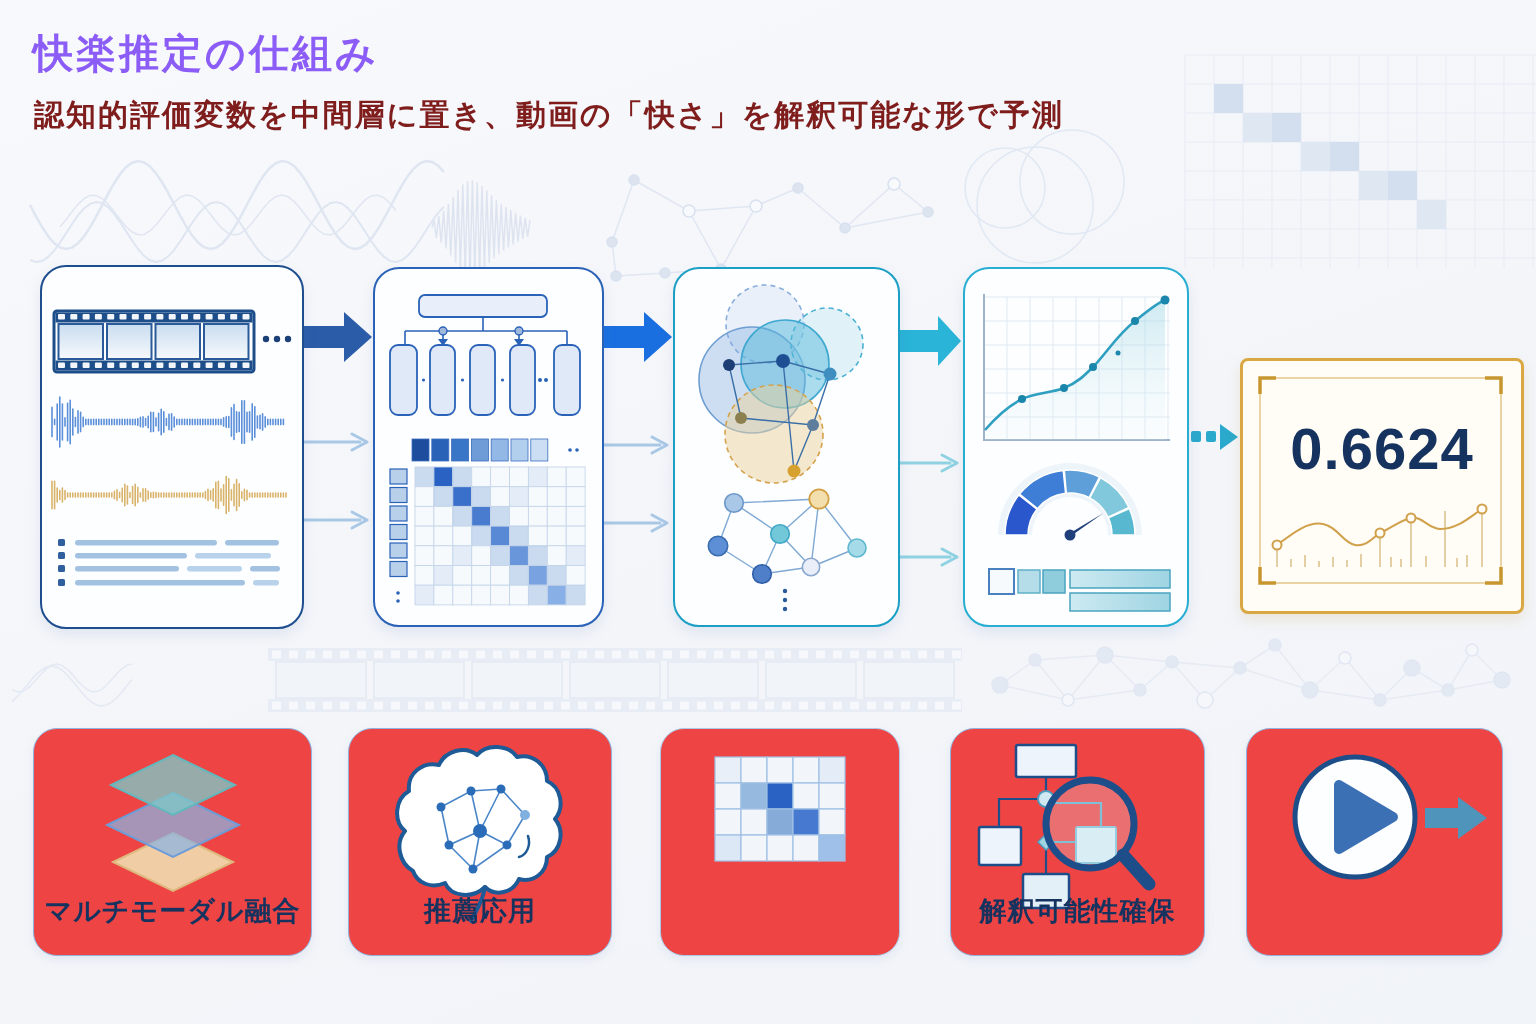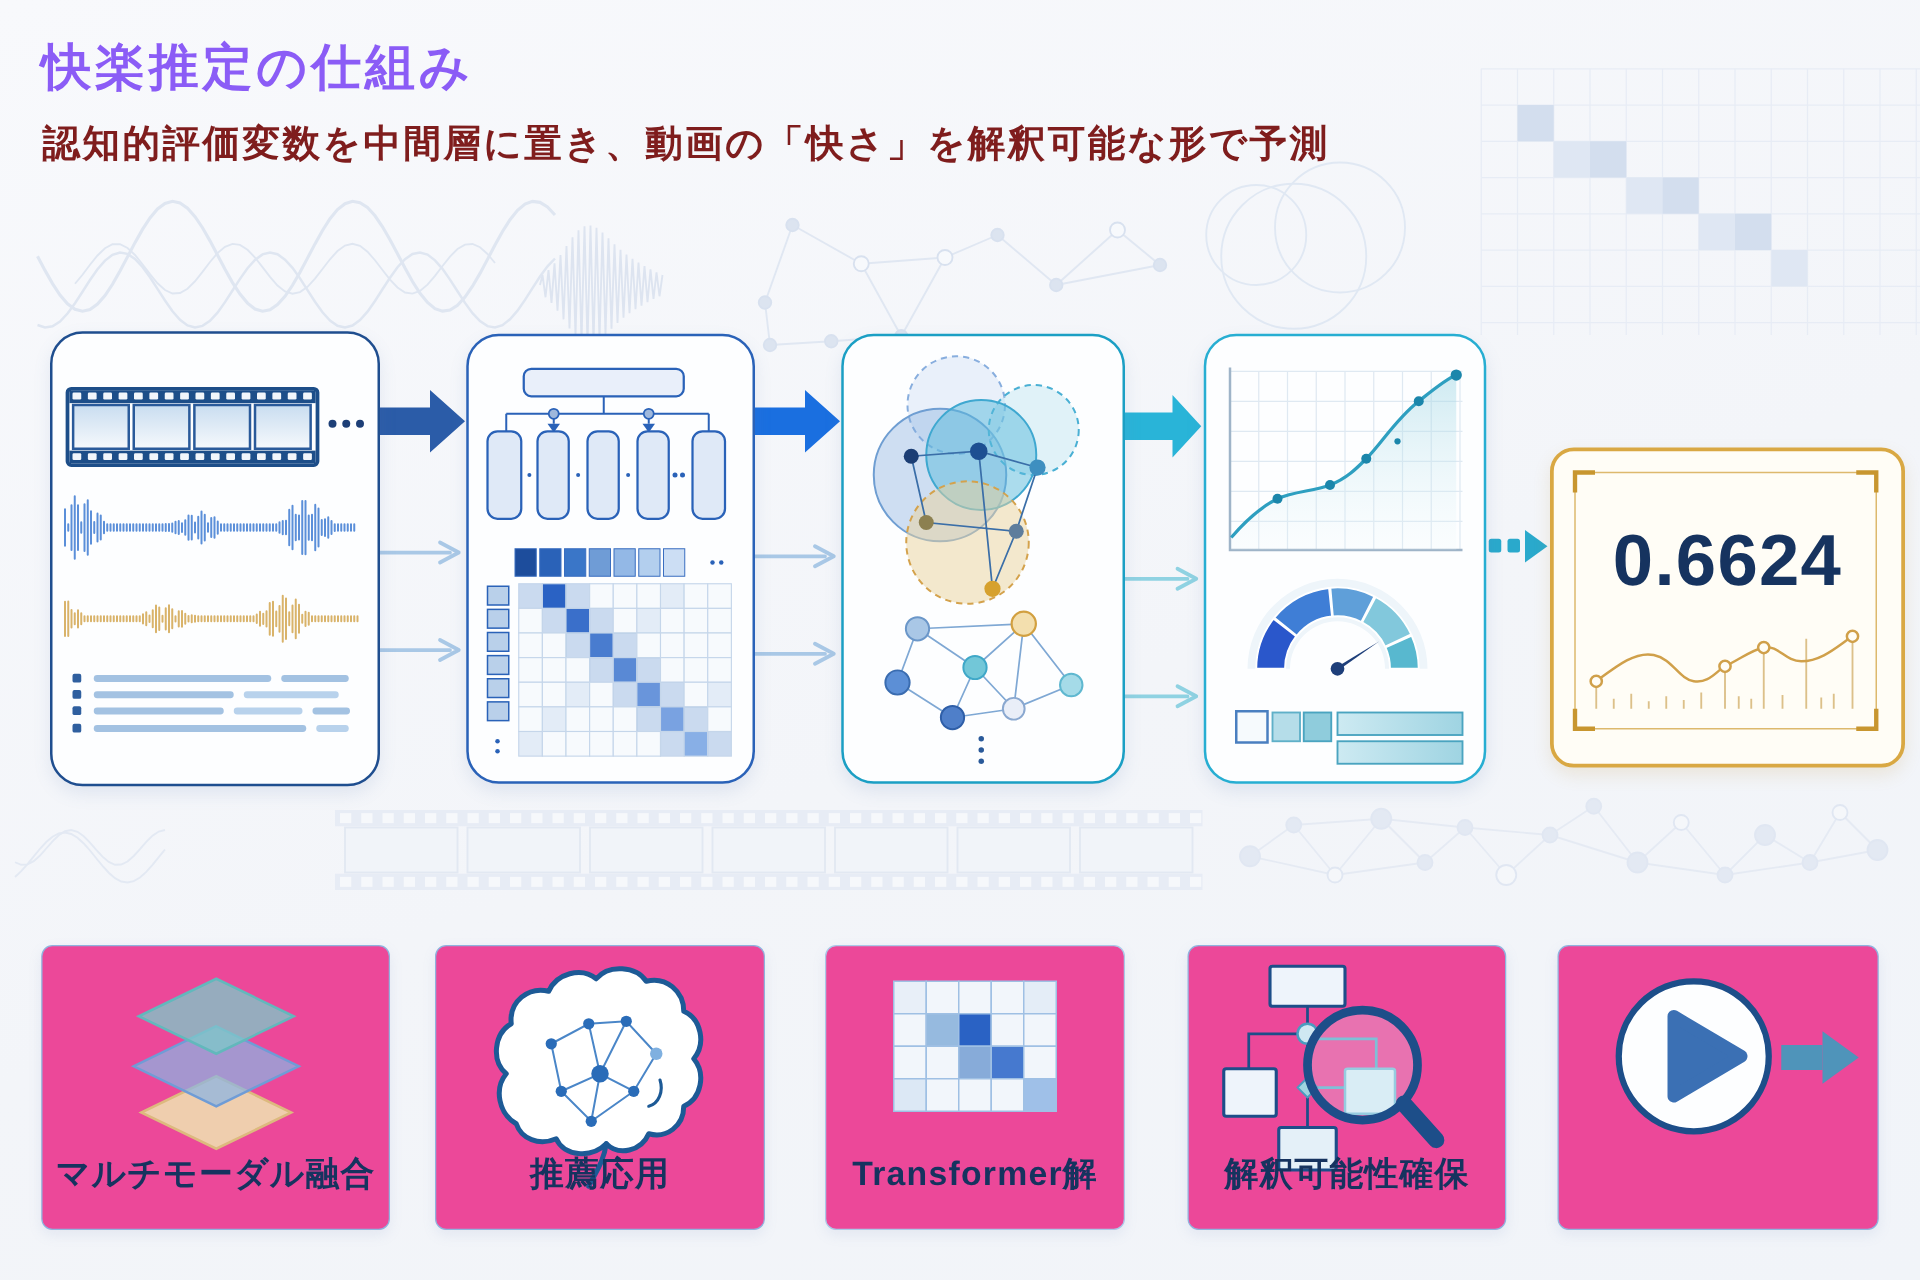--- a/index.html
+++ b/index.html
@@ -23,32 +23,31 @@
     background:#fdfeff;border-radius:26px;z-index:2;
     box-shadow:0 6px 14px rgba(90,120,175,.13);
   }
   .stage svg{display:block;}
   #stage1{left:40px;top:265px;width:260px;height:360px;border:2.5px solid #1f4e8f;}
   #stage2{left:373px;top:267px;width:227px;height:356px;border:2.5px solid #2a62b8;}
   #stage3{left:673px;top:267px;width:223px;height:356px;border:2.5px solid #1b9fc4;}
   #stage4{left:963px;top:267px;width:222px;height:356px;border:2.5px solid #27aed2;}
   #result-box{
     left:1240px;top:358px;width:278px;height:250px;border:3px solid #d9a843;
-    border-radius:19px;background:#fffdf6;z-index:2;
+    border-radius:8px;background:#fffdf6;z-index:2;
     box-shadow:0 6px 14px rgba(190,150,60,.16);
   }
   .result-value{
     position:absolute;left:0;top:54px;width:100%;text-align:center;
     font-size:58px;font-weight:800;color:#16335f;letter-spacing:1px;
   }
   .card{
-    position:absolute;top:728px;height:226px;background:#ec4899;
-    border:1.6px solid #8fb3de;border-radius:9px;z-index:2;
+    position:absolute;top:728px;height:226px;background:#ef4444;
+    border:1.6px solid #8fb3de;border-radius:24px;z-index:2;
     box-shadow:0 4px 10px rgba(120,150,190,.13);
-    margin-top:28px;
   }
   #card3{border-color:#aac9e8;}
   .card-label{
     position:absolute;left:0;bottom:26px;width:100%;text-align:center;
     font-size:27px;font-weight:800;color:#16335f;letter-spacing:1px;
   }
   #card1{left:33px;width:277px;}
   #card2{left:348px;width:262px;}
   #card3{left:660px;width:238px;}
   #card4{left:950px;width:253px;}
@@ -665,21 +664,20 @@
         <rect x="106" y="80" width="26" height="26" fill="#87abd9" stroke="#9fc0e4" stroke-width="1.2"></rect>
         <rect x="132" y="80" width="26" height="26" fill="#4679cf" stroke="#9fc0e4" stroke-width="1.2"></rect>
         <rect x="158" y="80" width="26" height="26" fill="#f2f6fb" stroke="#9fc0e4" stroke-width="1.2"></rect>
         <rect x="54" y="106" width="26" height="26" fill="#dce8f5" stroke="#9fc0e4" stroke-width="1.2"></rect>
         <rect x="80" y="106" width="26" height="26" fill="#f2f6fb" stroke="#9fc0e4" stroke-width="1.2"></rect>
         <rect x="106" y="106" width="26" height="26" fill="#f2f6fb" stroke="#9fc0e4" stroke-width="1.2"></rect>
         <rect x="132" y="106" width="26" height="26" fill="#f2f6fb" stroke="#9fc0e4" stroke-width="1.2"></rect>
         <rect x="158" y="106" width="26" height="26" fill="#9fc0e8" stroke="#9fc0e4" stroke-width="1.2"></rect>
       </g>
   </svg>
-  <div class="card-label">Transformer解</div>
 </div>
 
 <div id="card4" class="card">
   <svg width="253" height="226" viewBox="0 0 253 226">
     <path d="M95,48 V62 M95,78 V105 M87,70 H48 V98 M95,121 V145" stroke="#1d4e89" stroke-width="2.2" fill="none"></path>
     <path d="M103,74 H150 V98 M103,113 H125" stroke="#5fb0cc" stroke-width="2.2" fill="none"></path>
     <rect x="65" y="16" width="60" height="32" rx="2" fill="#eef4fb" stroke="#1d4e89" stroke-width="2.5"></rect>
     <rect x="28" y="98" width="42" height="38" rx="2" fill="#eef4fb" stroke="#1d4e89" stroke-width="2.5"></rect>
     <rect x="72" y="145" width="46" height="34" rx="2" fill="#e4f0f8" stroke="#1d4e89" stroke-width="2.5"></rect>
     <rect x="125" y="98" width="40" height="36" rx="2" fill="#d8ecf4" stroke="#7fc0d8" stroke-width="2"></rect>

